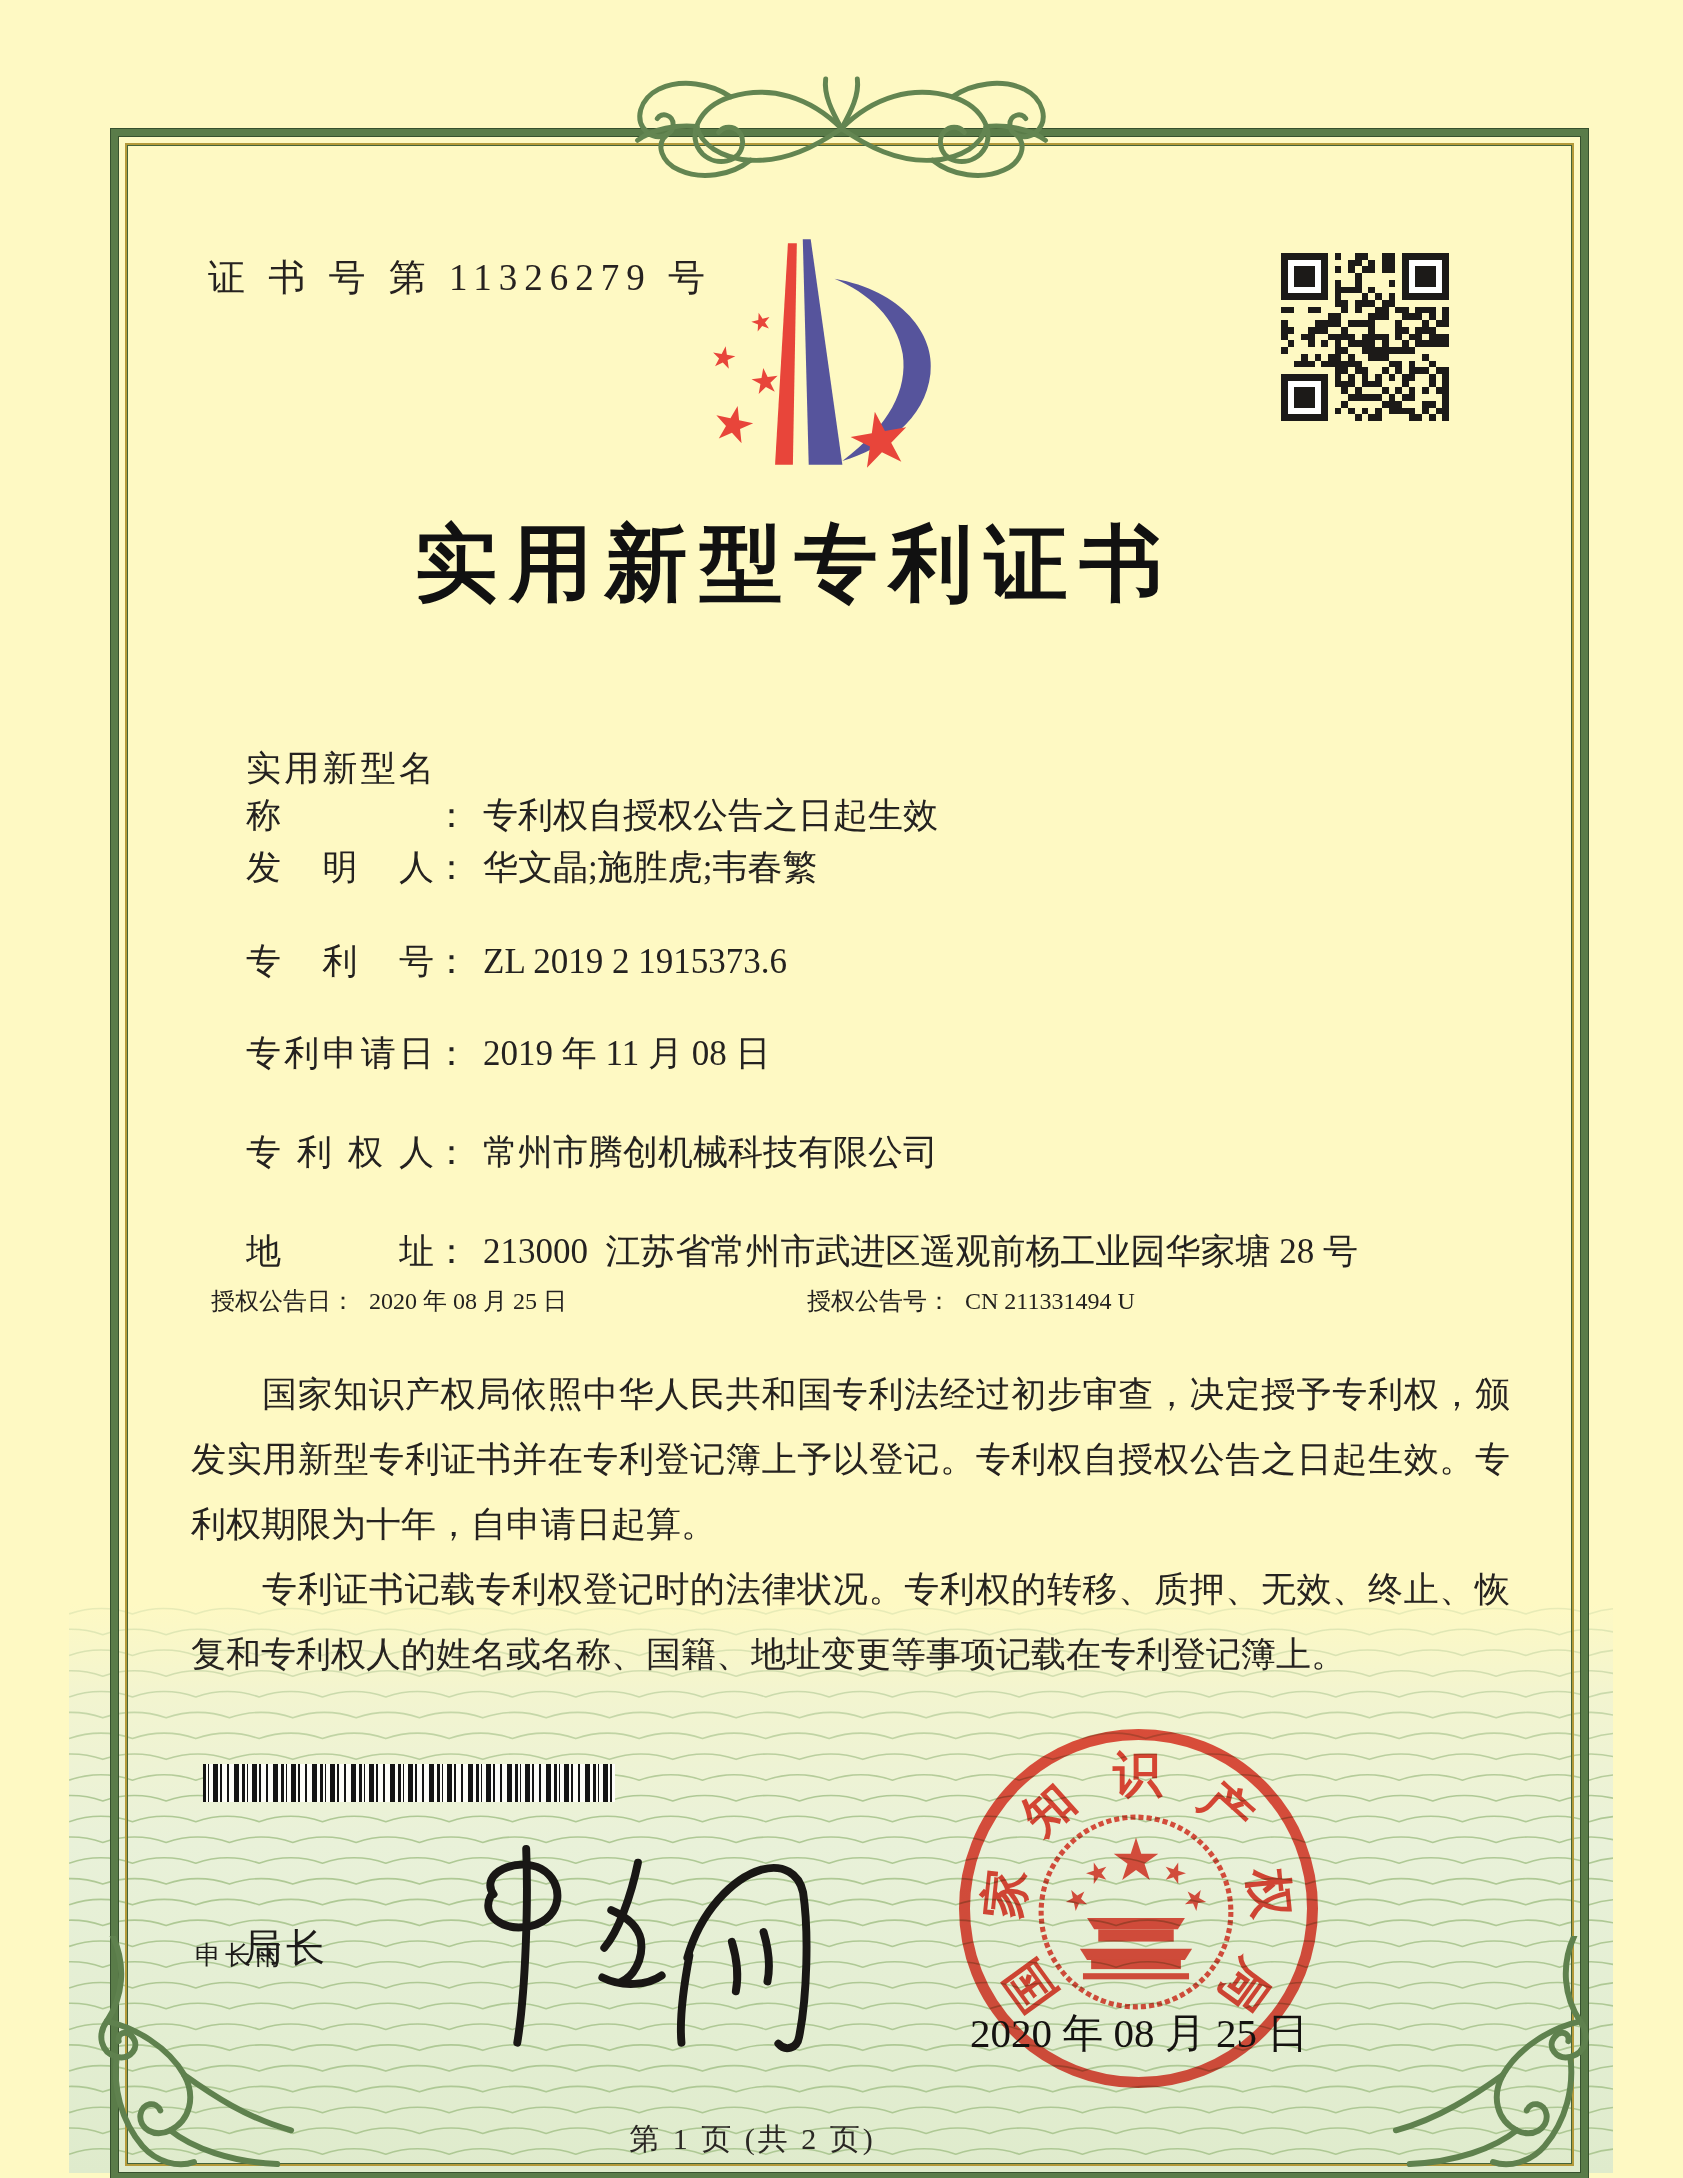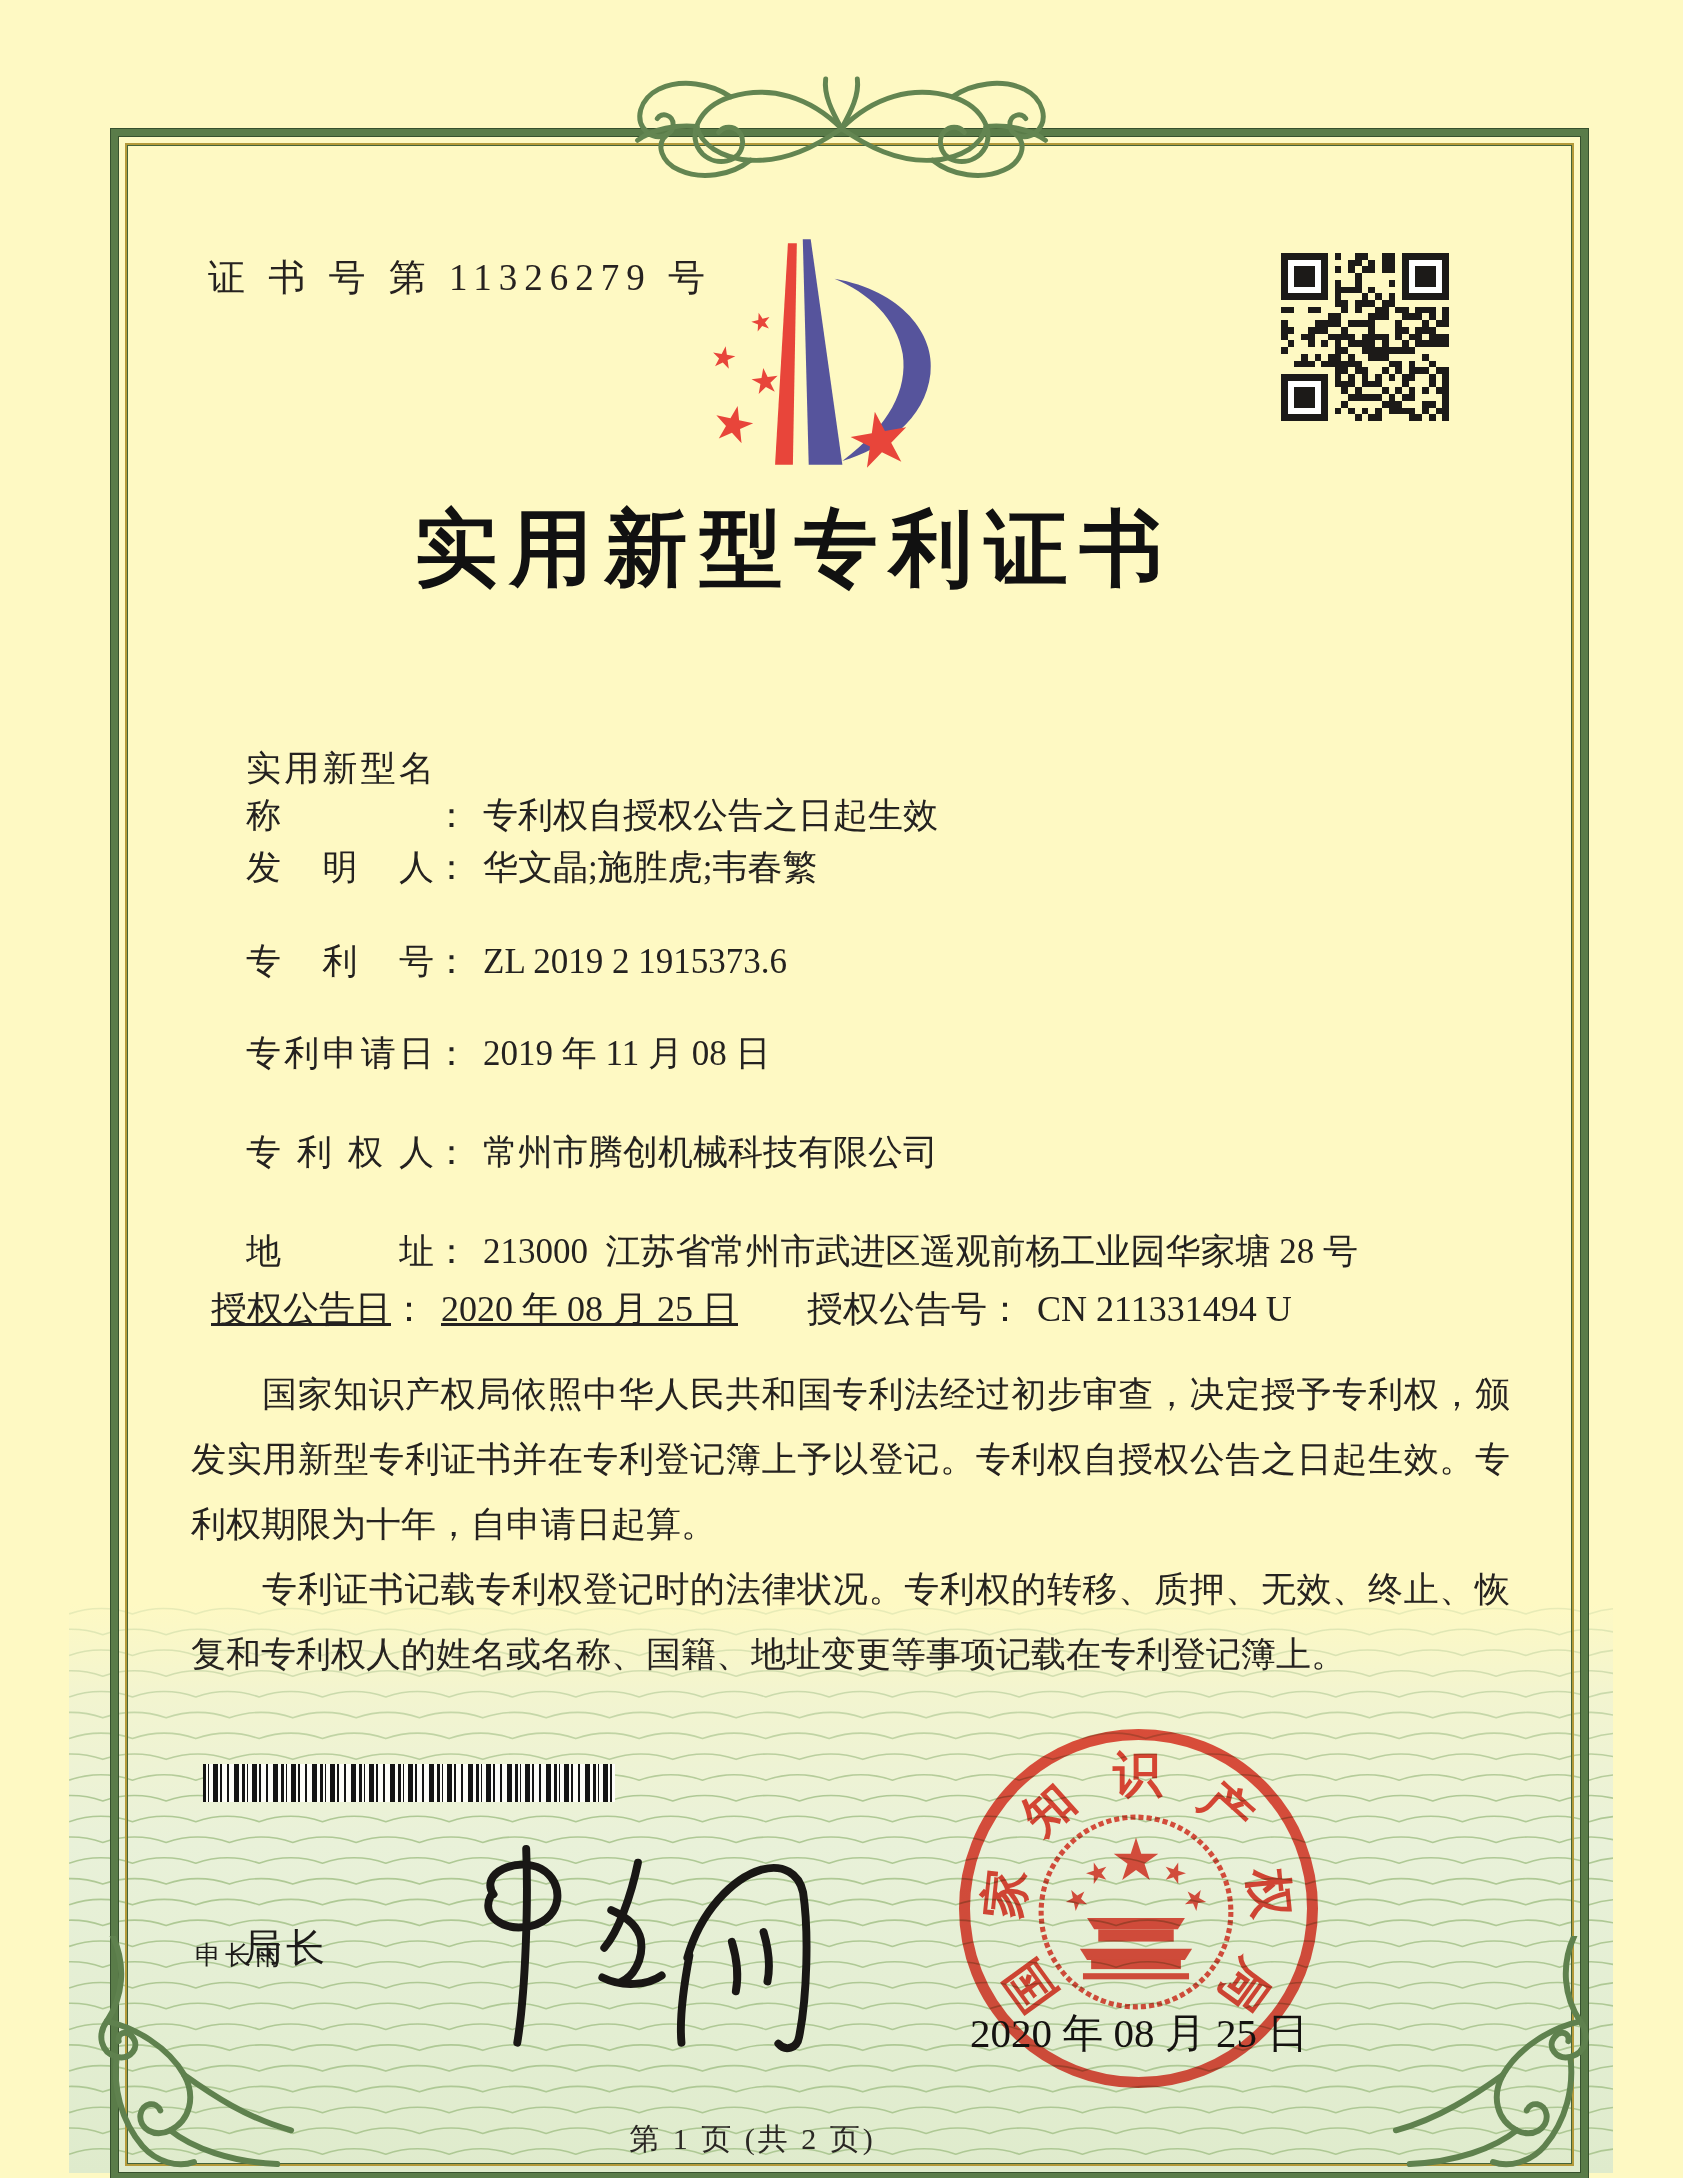--- a/index.html
+++ b/index.html
@@ -21,31 +21,31 @@
   .ornament{position:absolute;color:#63855185;}
   .orn-top{left:582px;top:67px;}
   .orn-bl{left:83px;top:1936px;}
   .orn-br{left:1382px;top:1936px;transform:scaleX(-1);}
 
   
   .cert-no{position:absolute;left:208px;top:253px;font-size:37px;letter-spacing:7px;color:#262220;}
   .logo{position:absolute;left:686px;top:231px;}
   .qr{position:absolute;left:1281px;top:253px;width:168px;height:168px;}
 
-  .title{position:absolute;left:193px;top:494px;width:1203px;text-align:center;
+  .title{position:absolute;left:193px;top:509px;width:1203px;text-align:center;
          font-size:83px;font-weight:bold;letter-spacing:12px;color:#111;}
 
   
   .row{position:absolute;left:211px;font-size:35px;color:#242220;white-space:pre-wrap;}
   .lbl{display:inline-block;width:188px;text-align:justify;text-align-last:justify;vertical-align:baseline;}
   .colon{display:inline-block;margin-right:14px;}
   .val{white-space:pre-wrap;}
   .r0{top:705px;} .r1{top:804px;} .r2{top:898px;} .r3{top:990px;}
   .r4{top:1089px;} .r5{top:1188px;}
-  .grant-row{position:absolute;top:1285px;left:211px;width:1307px;font-size:36px;color:#242220;text-decoration:underline;}
+  .grant-row{position:absolute;top:1285px;left:211px;width:1307px;font-size:24px;color:#242220;}
   .grant-no{position:absolute;left:596px;top:0;text-align:center;}
 
   
   .paras{position:absolute;left:191px;top:1362px;width:1319px;font-size:35px;line-height:65px;
          text-align:justify;color:#262320;}
   .paras p{margin:0;text-indent:71px;}
 
   
   .barcode{position:absolute;left:203px;top:1764px;width:412px;height:38px;
      background:repeating-linear-gradient(90deg,

